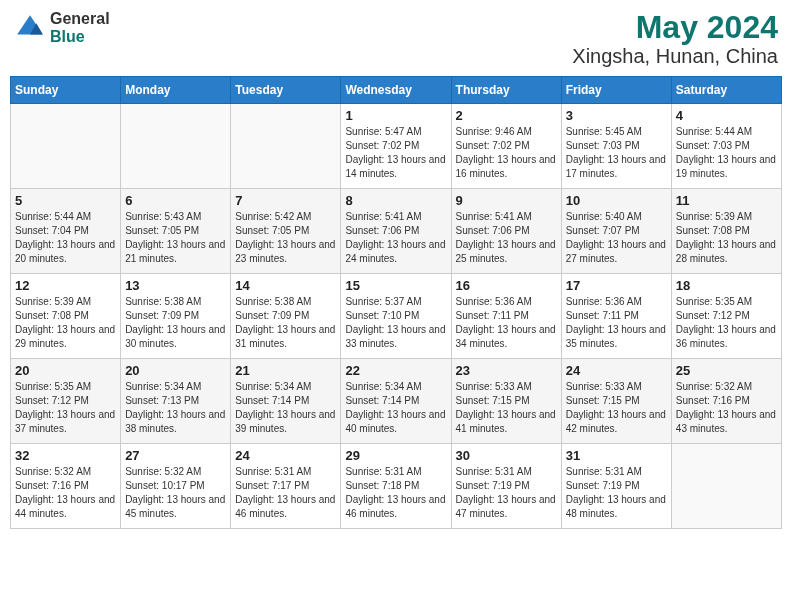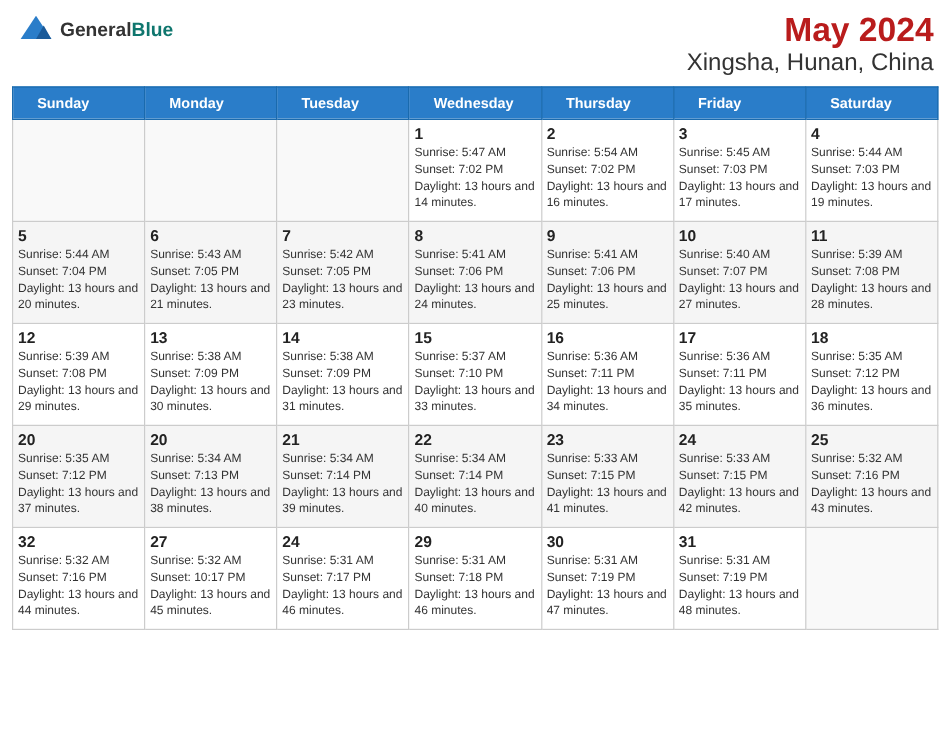--- a/index.html
+++ b/index.html
@@ -17,60 +17,61 @@
       margin-bottom: 8px;
       padding: 0 4px;
     }
     .logo {
       display: flex;
       align-items: center;
       gap: 4px;
     }
     .logo-text {
       display: flex;
+      flex-direction: column;
       line-height: 1.1;
     }
     .logo-general {
       font-size: 16px;
       font-weight: bold;
       color: #333;
     }
     .logo-blue {
       font-size: 16px;
       font-weight: bold;
       color: #0f766e;
     }
     .logo-icon {
       width: 32px;
       height: 32px;
     }
     .title-block {
       text-align: right;
     }
     .month-title {
-      font-size: 28px;
-      font-weight: bold;
-      color: #b91c1c;
+      font-size: 32px;
+      font-weight: bold;
+      color: #0f766e;
       line-height: 1.1;
     }
     .location {
       font-size: 20px;
       color: #333;
     }
     table {
       width: 100%;
       border-collapse: collapse;
       table-layout: fixed;
     }
     thead th {
       background-color: #2a7dc9;
       color: white;
       font-size: 12px;
       font-weight: bold;
-      padding: 6px 20px;
+      padding: 6px 4px;
       text-align: left;
       border: 1px solid #1a6aad;
     }
     tbody td {
       border: 1px solid #ccc;
       vertical-align: top;
       padding: 4px;
       height: 85px;
       background: #fff;
     }
@@ -131,21 +132,21 @@
         <td class="empty"></td>
         <td>
           <div class="day-num">1</div>
           <div class="day-info">Sunrise: 5:47 AM
 Sunset: 7:02 PM
 Daylight: 13 hours
 and 14 minutes.</div>
         </td>
         <td>
           <div class="day-num">2</div>
-          <div class="day-info">Sunrise: 5:54 AM
+          <div class="day-info">Sunrise: 9:46 AM
 Sunset: 7:02 PM
 Daylight: 13 hours
 and 16 minutes.</div>
         </td>
         <td>
           <div class="day-num">3</div>
           <div class="day-info">Sunrise: 5:45 AM
 Sunset: 7:03 PM
 Daylight: 13 hours
 and 17 minutes.</div>

